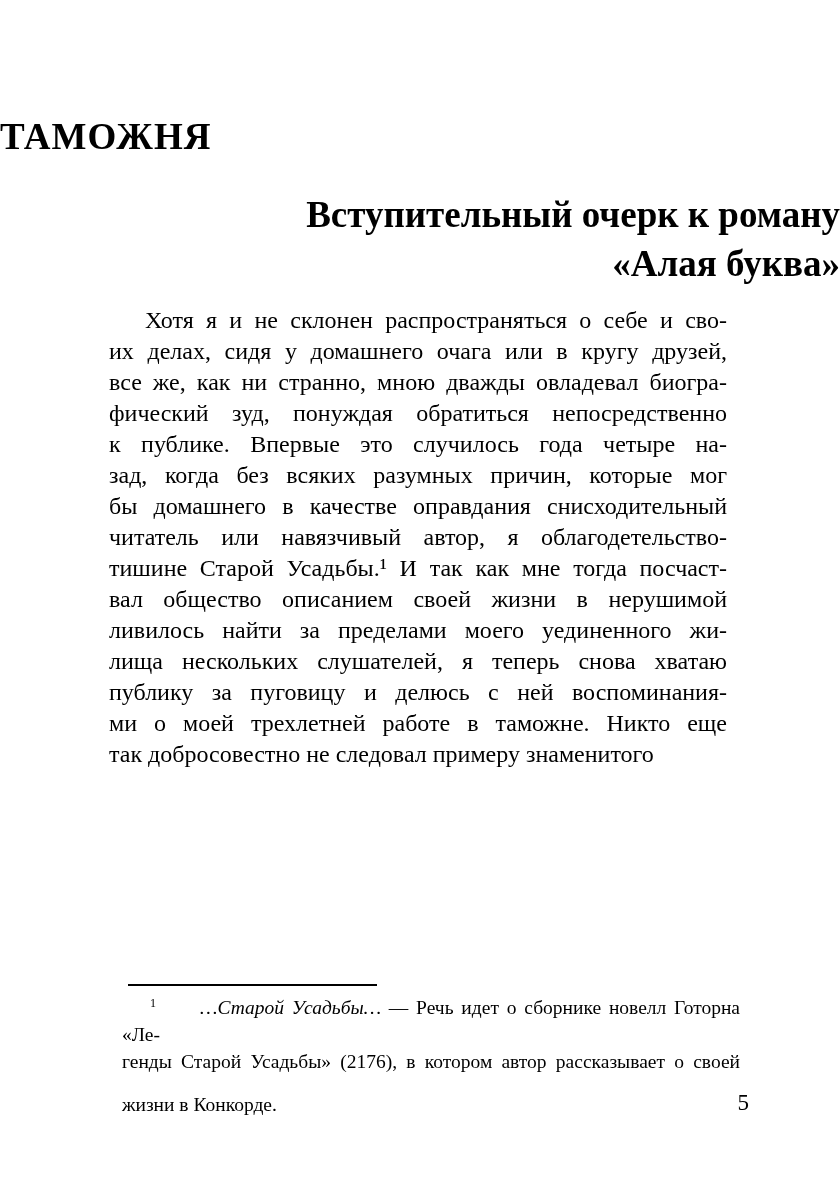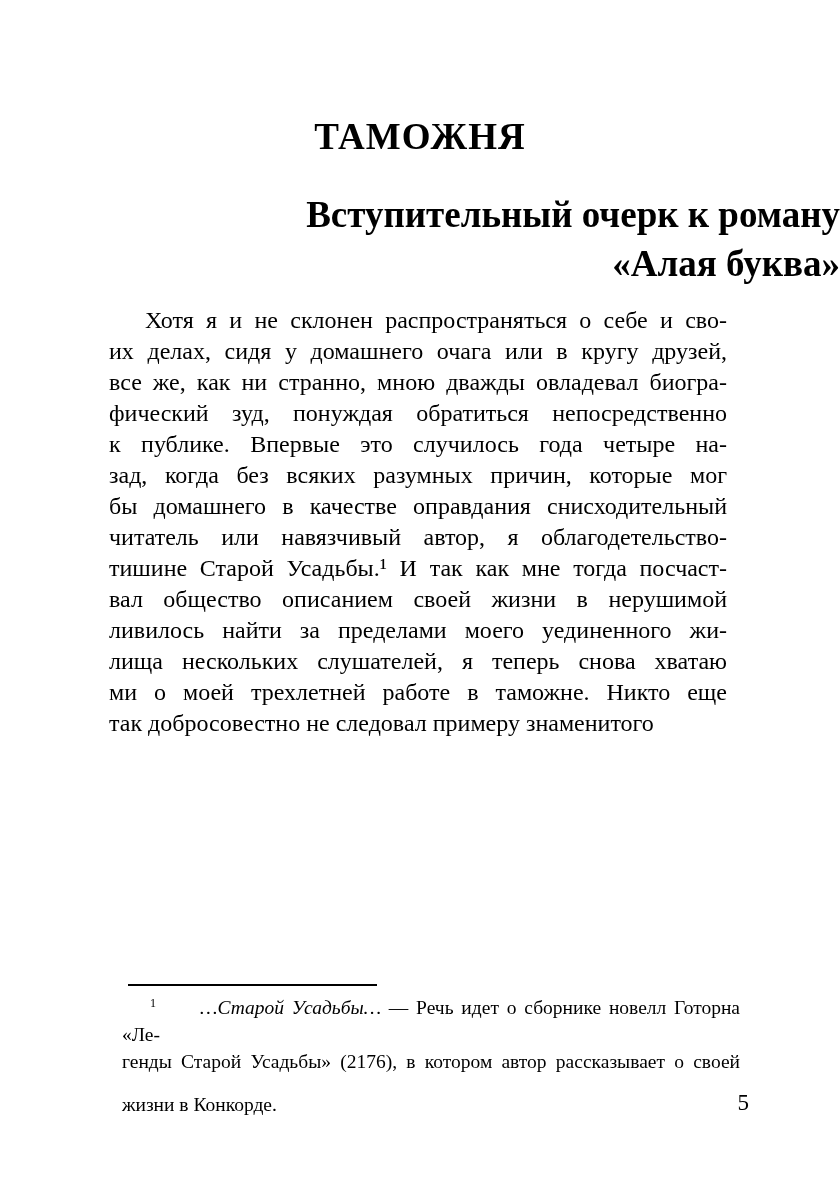--- a/index.html
+++ b/index.html
@@ -10,21 +10,20 @@
     height: 1191px;
     background: #ffffff;
     color: #000000;
     font-family: "Liberation Serif", "DejaVu Serif", serif;
     overflow: hidden;
     margin: 0 auto;
   }
   .chapter-title {
     position: absolute;
     top: 118px; left: 0; width: 100%;
-    text-align: center;
     font-size: 37px;
     font-weight: bold;
     letter-spacing: 1px;
     line-height: 1;
   }
   .chapter-subtitle {
     position: absolute;
     top: 190px; left: 0; width: 100%;
     text-align: right;
     font-size: 37px;
@@ -82,20 +81,21 @@
       <div class="pline">все же, как ни странно, мною дважды овладевал биогра-</div>
       <div class="pline">фический зуд, понуждая обратиться непосредственно</div>
       <div class="pline">к публике. Впервые это случилось года четыре на-</div>
       <div class="pline">зад, когда без всяких разумных причин, которые мог</div>
       <div class="pline">бы домашнего в качестве оправдания снисходительный</div>
       <div class="pline">читатель или навязчивый автор, я облагодетельство-</div>
       <div class="pline">тишине Старой Усадьбы.¹ И так как мне тогда посчаст-</div>
       <div class="pline">вал общество описанием своей жизни в нерушимой</div>
       <div class="pline">ливилось найти за пределами моего уединенного жи-</div>
       <div class="pline">лища нескольких слушателей, я теперь снова хватаю</div>
+      <div class="pline">публику за пуговицу и делюсь с ней воспоминания-</div>
       <div class="pline">ми о моей трехлетней работе в таможне. Никто еще</div>
       <div class="pline last">так добросовестно не следовал примеру знаменитого</div>
     </div>
 
   <div class="fn-rule"></div>
 
   <div class="footnote">
     <div class="fn-line first"><span class="fn-sup">1</span><span class="fn-italic">…Старой Усадьбы…</span><span> — Речь идет о сборнике новелл Готорна «Ле-</span></div>
     <div class="fn-line">генды Старой Усадьбы» (2176), в котором автор рассказывает о своей</div>
     <div class="fn-line last">жизни в Конкорде.</div>

